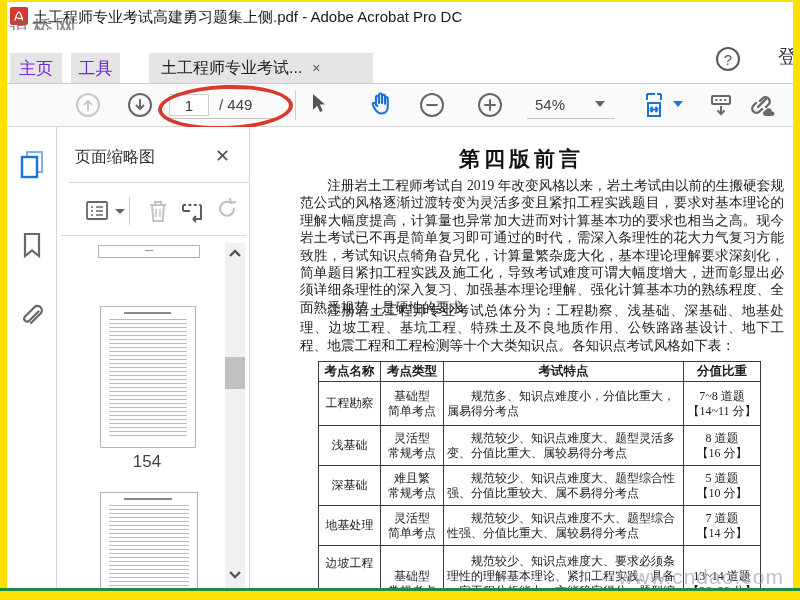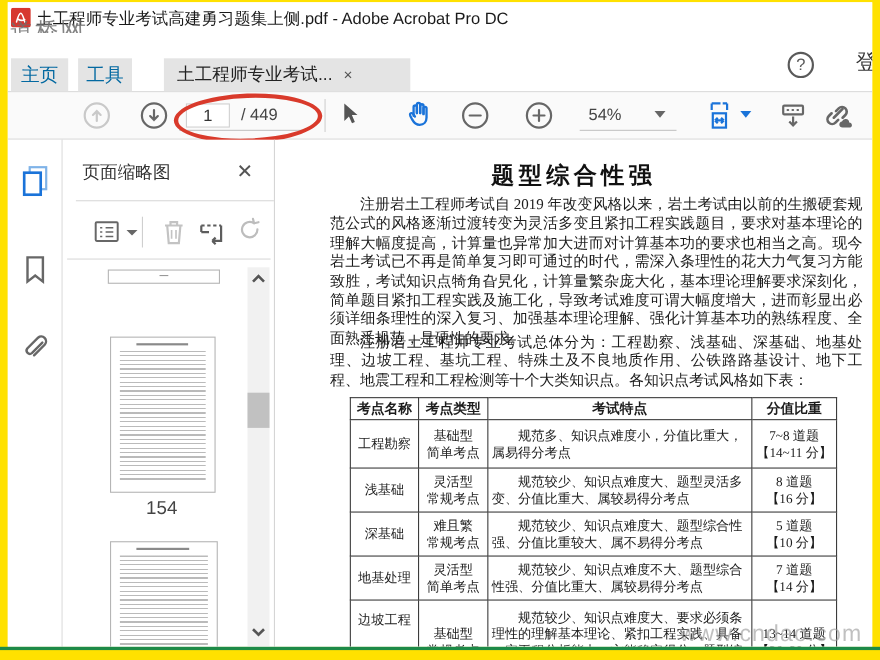--- a/index.html
+++ b/index.html
@@ -13,21 +13,21 @@
     background:#ffffff;overflow:hidden;
   }
   .green-line{position:absolute;left:0;top:588px;width:800px;height:3px;background:#1d8a47;}
   
   .titlebar{left:0;top:0;width:786px;height:28px;background:#fff;}
   .title-text{left:26px;top:6px;font-size:15px;color:#1a1a1a;white-space:nowrap;}
   .wm-top{left:2px;top:12px;font-size:21px;color:rgba(110,110,110,.85);
     font-family:"Liberation Serif",serif;transform:rotate(-2deg);letter-spacing:2px;}
   
   .tabbar{left:0;top:28px;width:786px;height:54px;background:#fff;border-bottom:1px solid #cfcfcf;box-sizing:border-box;}
-  .tab-btn{position:absolute;bottom:0;height:30px;background:#e4e4e4;color:#0369a1;
+  .tab-btn{position:absolute;bottom:0;height:30px;background:#e4e4e4;color:#6d28d9;
     font-size:17px;display:flex;align-items:center;justify-content:center;}
   .doc-tab{position:absolute;bottom:0;height:30px;background:#e4e4e4;color:#222;font-size:16px;
     display:flex;align-items:center;gap:10px;padding:0 12px;box-sizing:border-box;}
   .tab-close{font-size:14px;color:#555;}
   
   .toolbar{left:0;top:82px;width:786px;height:43px;background:#fafafa;border-bottom:1px solid #d5d5d5;box-sizing:border-box;}
   .tool-sep{position:absolute;width:1px;background:#cfcfcf;}
   .page-input{position:absolute;width:40px;height:22px;border:1px solid #d0d0d0;background:#fff;
     font-size:15px;color:#333;text-align:center;box-sizing:border-box;font-family:"Liberation Sans",sans-serif;}
   .underline{position:absolute;height:1px;background:#c4c4c4;}
@@ -248,21 +248,21 @@
           <path d="M2 9l5-5 5 5" stroke="#555" stroke-width="2.4" fill="none"></path>
         </svg>
       <div class="scrollthumb" style="left:0;top:114px;width:20px;height:32px;"></div>
       <svg style="position:absolute;left:3px;top:326px;" width="14" height="12" viewBox="0 0 14 12">
           <path d="M2 3l5 5 5-5" stroke="#555" stroke-width="2.4" fill="none"></path>
         </svg>
     </div>
   </div>
 
   <div class="abs main">
-    <div class="doc-title" style="top:18px;">题型综合性强</div>
+    <div class="doc-title" style="top:18px;">第四版前言</div>
     <div class="para" style="left:50px;top:50px;width:484px;">注册岩土工程师考试自 2019 年改变风格以来，岩土考试由以前的生搬硬套规范公式的风格逐渐过渡转变为灵活多变且紧扣工程实践题目，要求对基本理论的理解大幅度提高，计算量也异常加大进而对计算基本功的要求也相当之高。现今岩土考试已不再是简单复习即可通过的时代，需深入条理性的花大力气复习方能致胜，考试知识点犄角旮旯化，计算量繁杂庞大化，基本理论理解要求深刻化，简单题目紧扣工程实践及施工化，导致考试难度可谓大幅度增大，进而彰显出必须详细条理性的深入复习、加强基本理论理解、强化计算基本功的熟练程度、全面熟悉规范，是硬性的要求。</div>
     <div class="para" style="left:50px;top:175px;width:484px;">注册岩土工程师专业考试总体分为：工程勘察、浅基础、深基础、地基处理、边坡工程、基坑工程、特殊土及不良地质作用、公铁路路基设计、地下工程、地震工程和工程检测等十个大类知识点。各知识点考试风格如下表：</div>
 
     <table class="kao-table" style="left:68px;top:234px;width:442px;">
       <colgroup>
           <col style="width:62px">
           <col style="width:63px">
           <col style="width:240px">
           <col style="width:77px">
         </colgroup>

